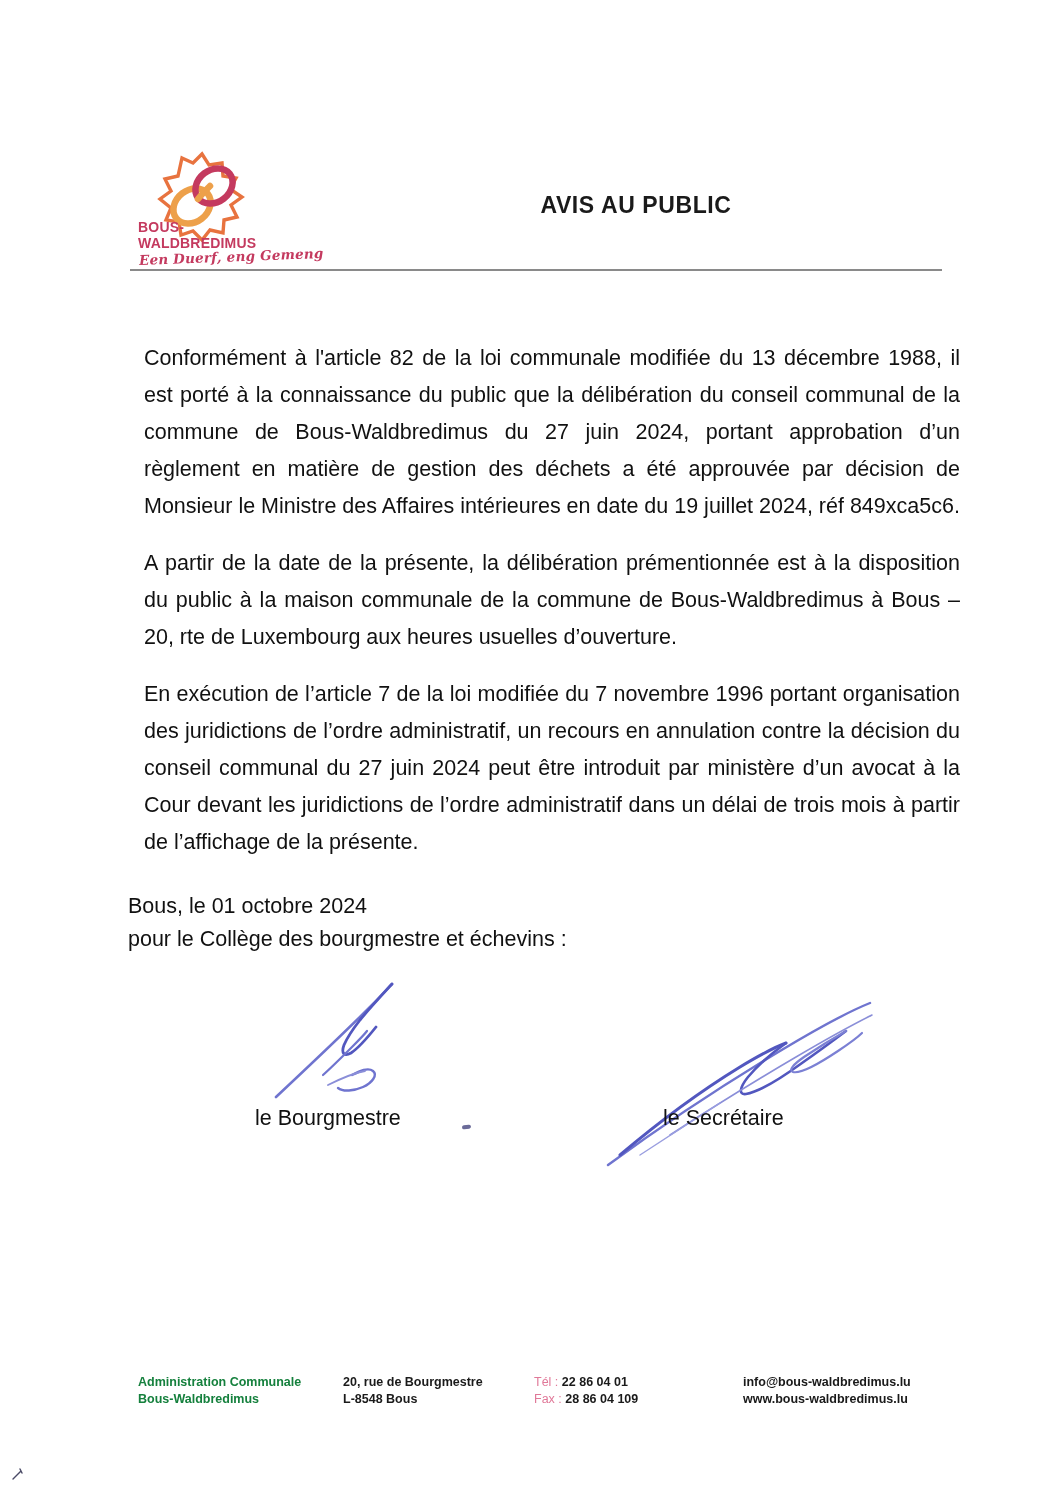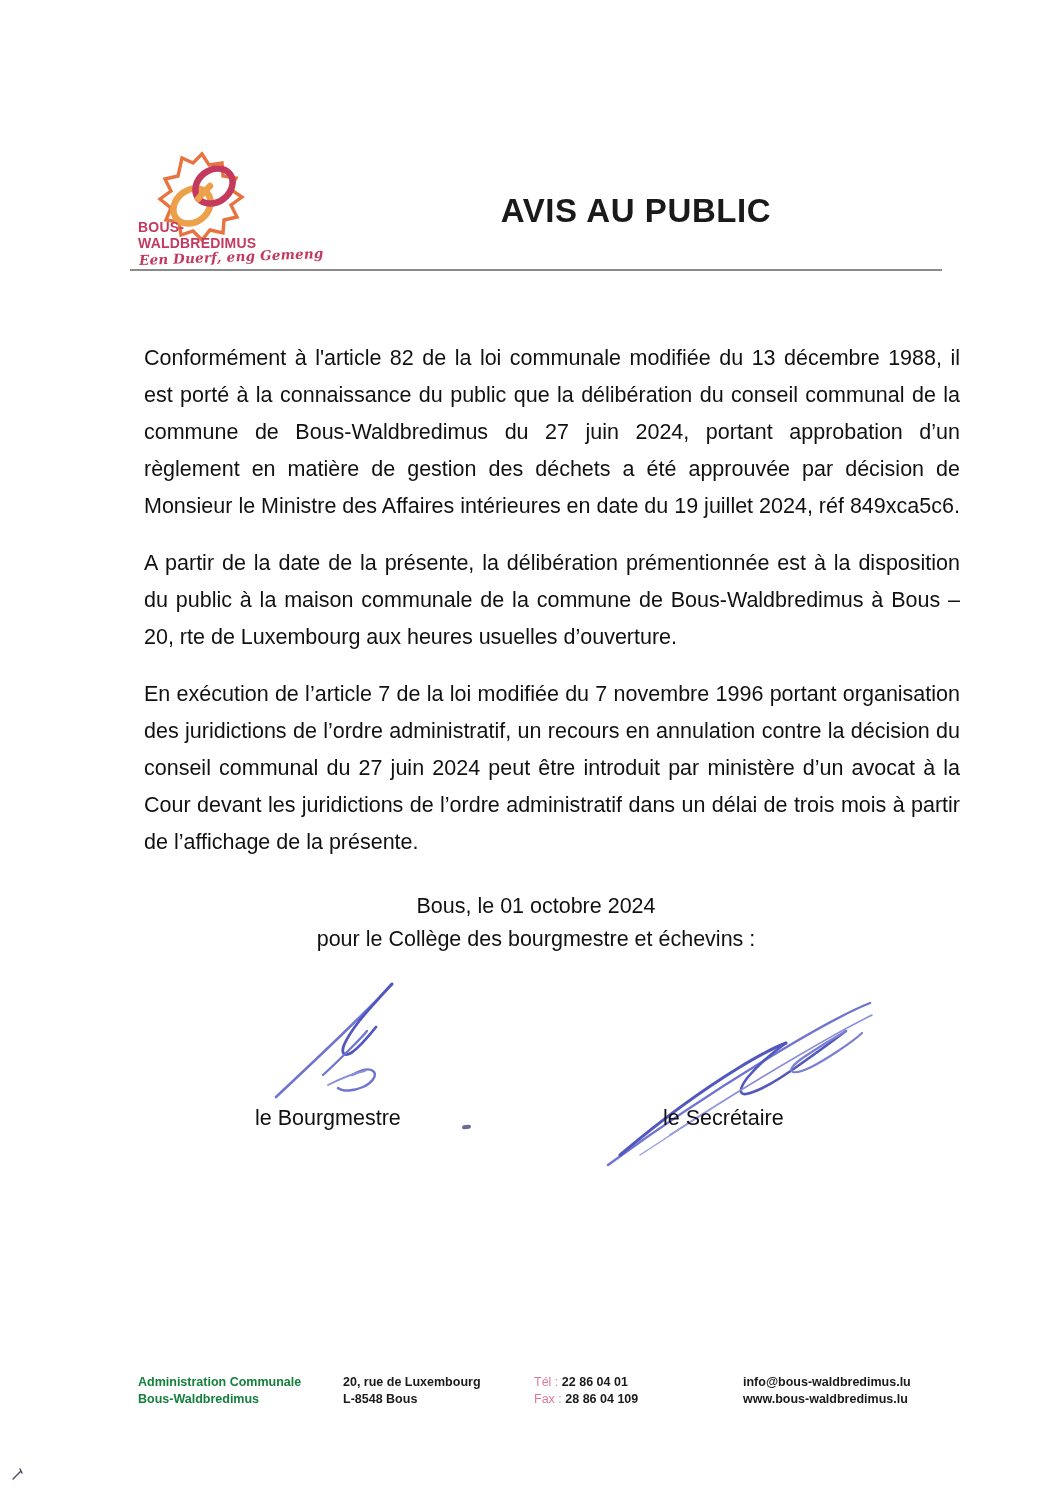--- a/index.html
+++ b/index.html
@@ -64,21 +64,21 @@
     transform: rotate(-2.2deg);
     transform-origin: left center;
     white-space: nowrap;
   }
   .doc-title {
     position: absolute;
     left: 200px;
     top: 42px;
     width: 612px;
     text-align: center;
-    font-size: 33px;
+    font-size: 23px;
     font-weight: bold;
     color: #1a1a1a;
     letter-spacing: 0.6px;
   }
   .header-rule {
     position: absolute;
     left: 130px;
     top: 269px;
     width: 812px;
     height: 2px;
@@ -101,21 +101,20 @@
     hyphens: none;
   }
   .para:last-child { margin-bottom: 0; }
 
   
   .sign-place {
     position: absolute;
     left: 128px;
     top: 890px;
     width: 816px;
-    text-align: center;
   }
   .sign-place div {
     font-size: 21.5px;
     line-height: 33px;
     color: #111111;
   }
 
   .sig-left {
     position: absolute;
     left: 268px;
@@ -251,21 +250,21 @@
   </svg>
 
   <div class="footer">
 
     <div class="footer-col fc1">
       <div class="pink-bold">Administration Communale</div>
       <div class="pink-bold">Bous-Waldbredimus</div>
     </div>
 
     <div class="footer-col fc2">
-      <div class="dark-bold">20, rue de Luxembourg</div>
+      <div class="dark-bold">20, rue de Bourgmestre</div>
       <div class="dark-bold">L-8548 Bous</div>
     </div>
 
     <div class="footer-col fc3">
       <div>
         <span class="pink-light">Tél :</span>
         <span class="dark-bold">22 86 04 01</span>
       </div>
       <div>
         <span class="pink-light">Fax :</span>

